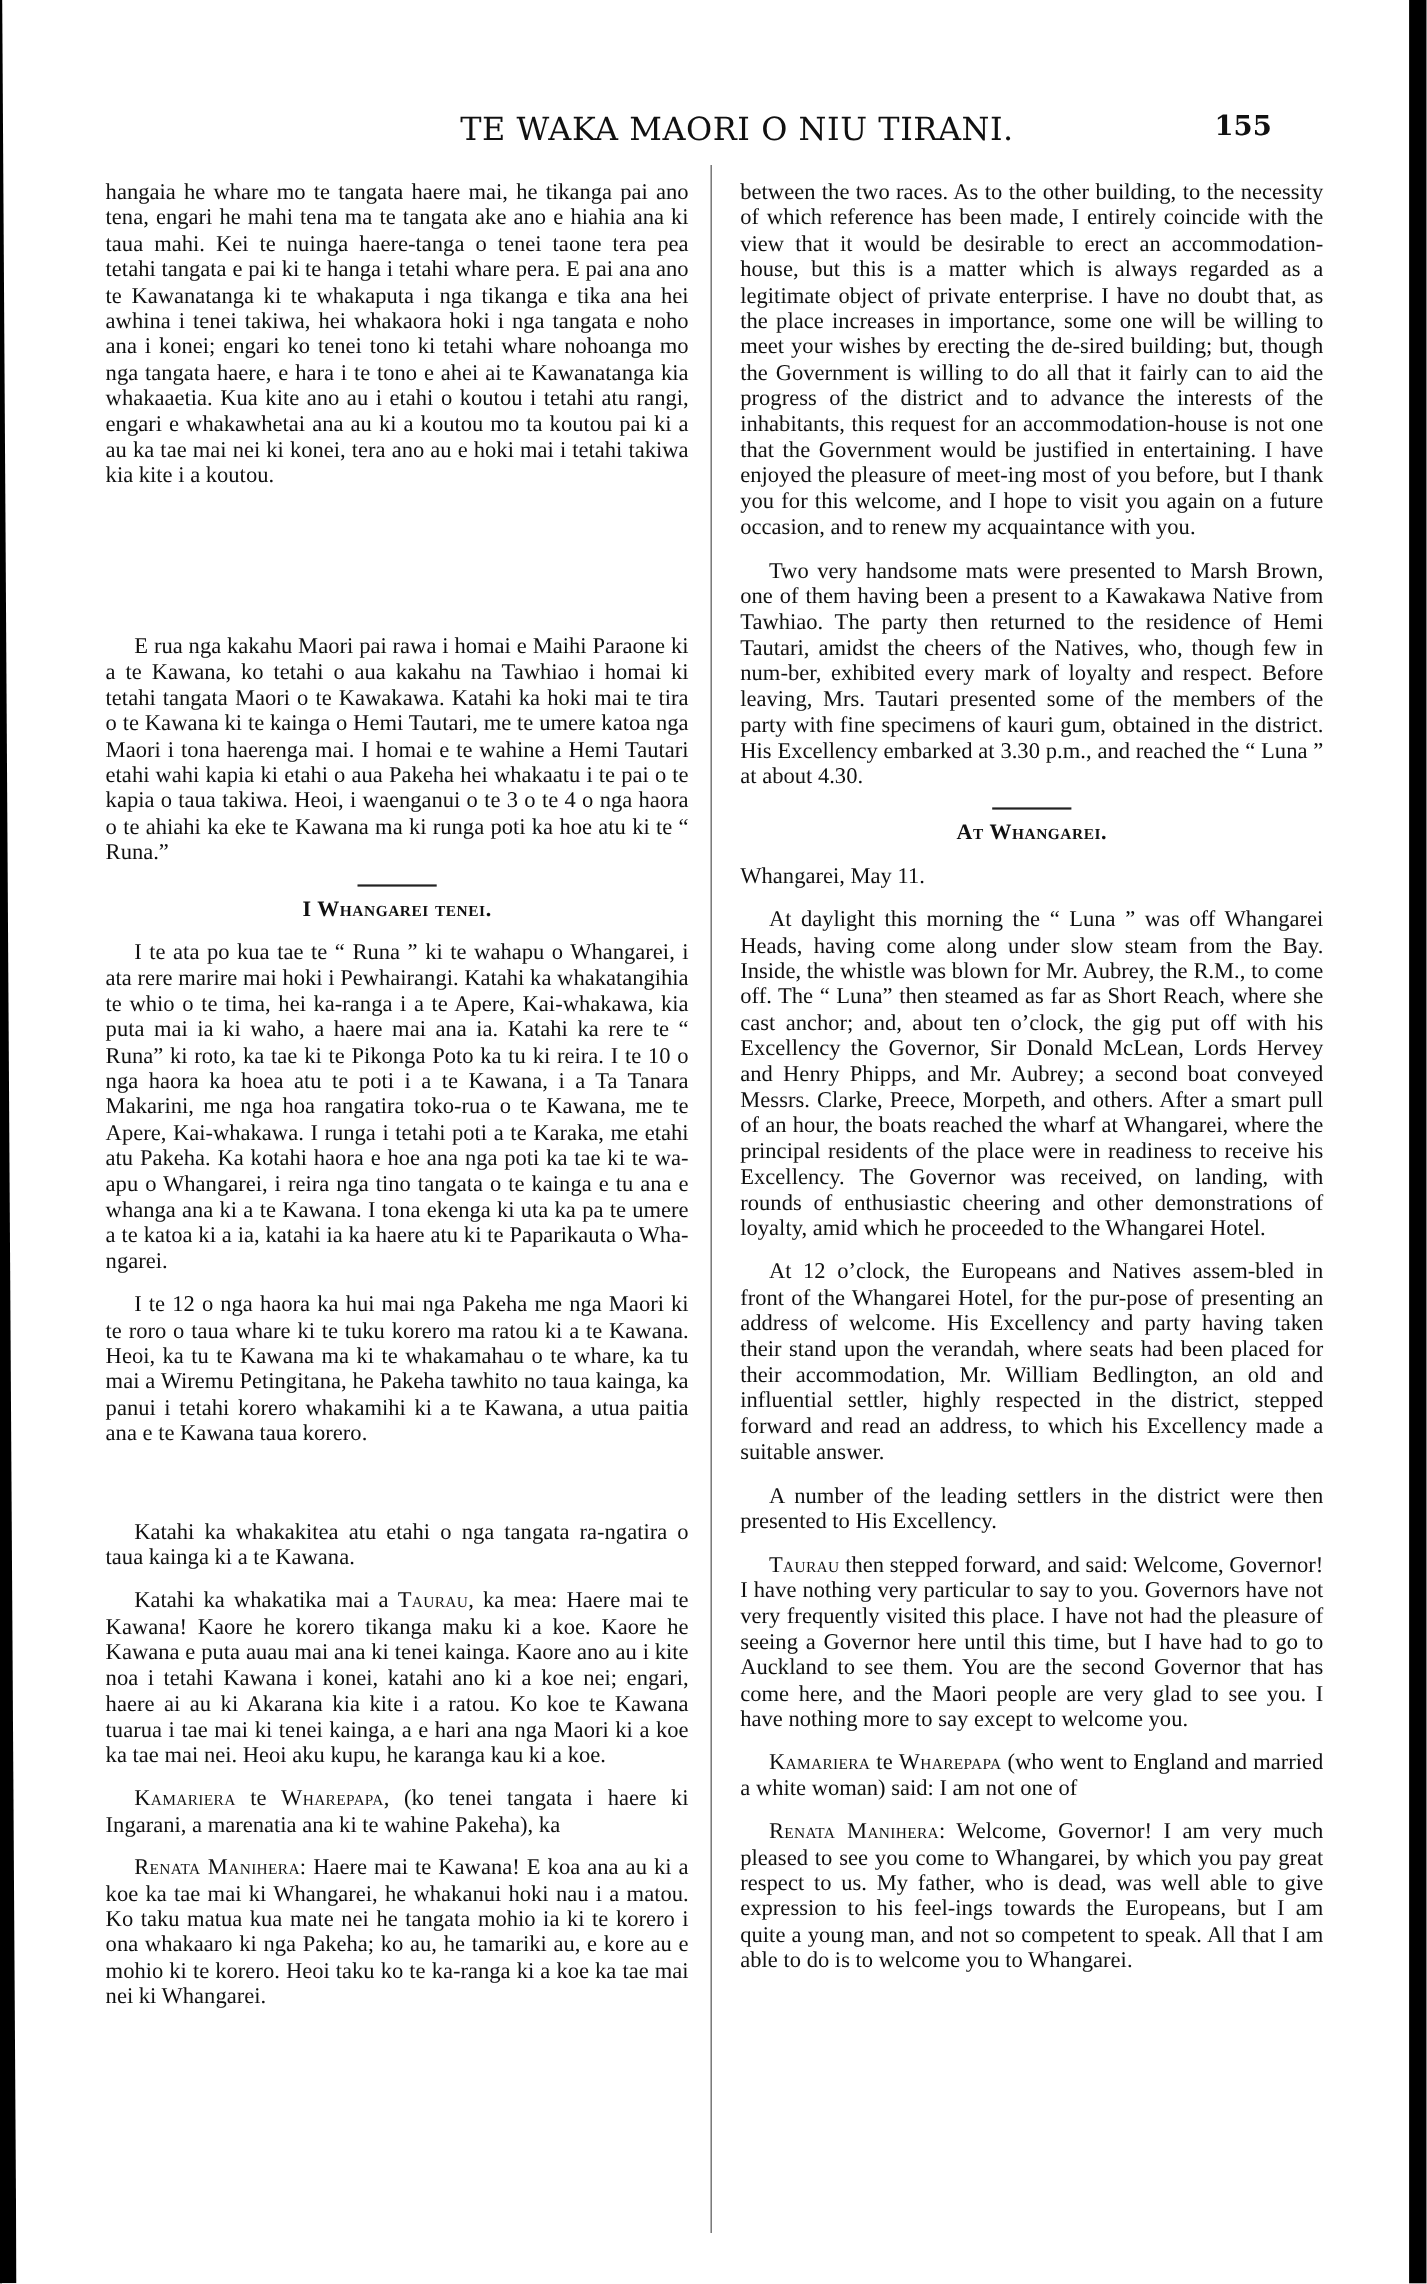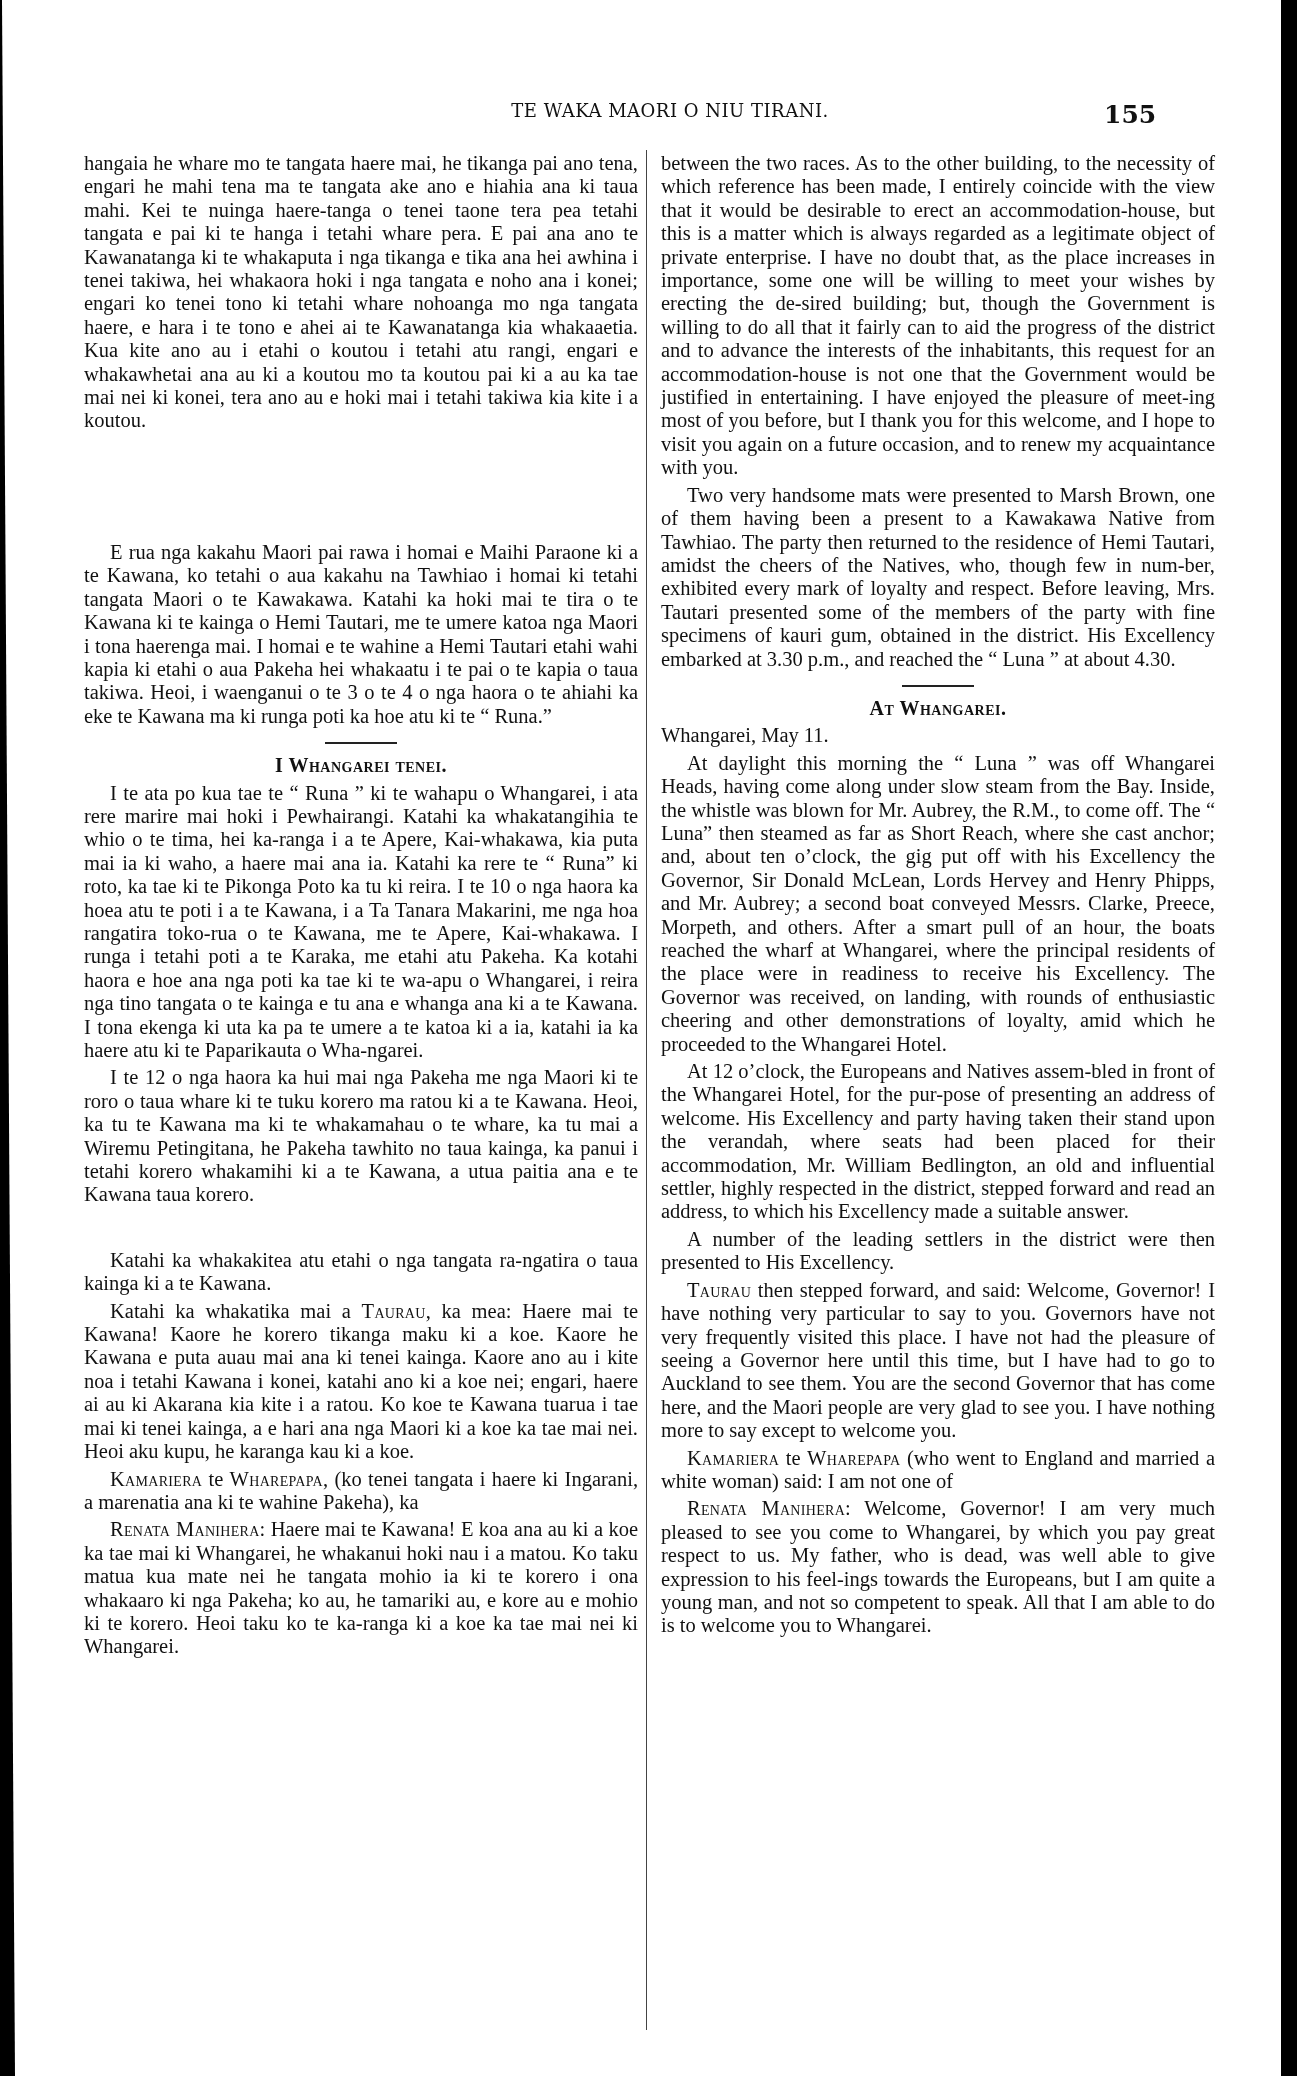--- a/index.html
+++ b/index.html
@@ -19,38 +19,38 @@
     .left-edge::after {
       content: ""; position: absolute; left: 0; top: 0; width: 16px; height: 2076px;
       background: #000;
       clip-path: polygon(0 0, 2px 0, 15px 100%, 0 100%);
     }
     .right-edge {
       position: absolute; right: 0; top: 0; width: 16px; height: 2076px; background: #000;
     }
     .running-head {
       position: absolute; top: 100px; left: 370px; width: 600px;
-      font-size: 18px; letter-spacing: 0.5px; text-align: center;
+      font-size: 29px; letter-spacing: 0.5px; text-align: center;
       font-family: "DejaVu Serif", "Liberation Serif", serif;
     }
     .page-number {
       position: absolute; top: 100px; left: 1104px; font-size: 25px; font-weight: bold;
     }
     .col {
       position: absolute; top: 148px;
       font-family: "Liberation Serif", "DejaVu Serif", serif;
       font-size: 20.5px; line-height: 23.4px;
       text-align: justify;
     }
     .col-left { left: 80px; width: 562px; }
     .col-right { left: 657px; width: 562px; }
     .divider {
       position: absolute; left: 646px; top: 150px; width: 1px; height: 1880px; background: #444;
     }
-    .col p { margin: 4px; text-indent: 0; }
+    .col p { margin: 16px; text-indent: 0; }
     .col p.indent { text-indent: 26px; }
     .gap-large { height: 100px; }
     .gap-mid { height: 34px; }
     .rule {
       width: 72px; height: 2px; background: #222; margin: 14px auto 10px auto;
     }
     .section-head {
       text-align: center; font-size: 20px; letter-spacing: 0.5px; margin: 2px 0 0 0;
       font-variant: small-caps;
       font-weight: bold;

